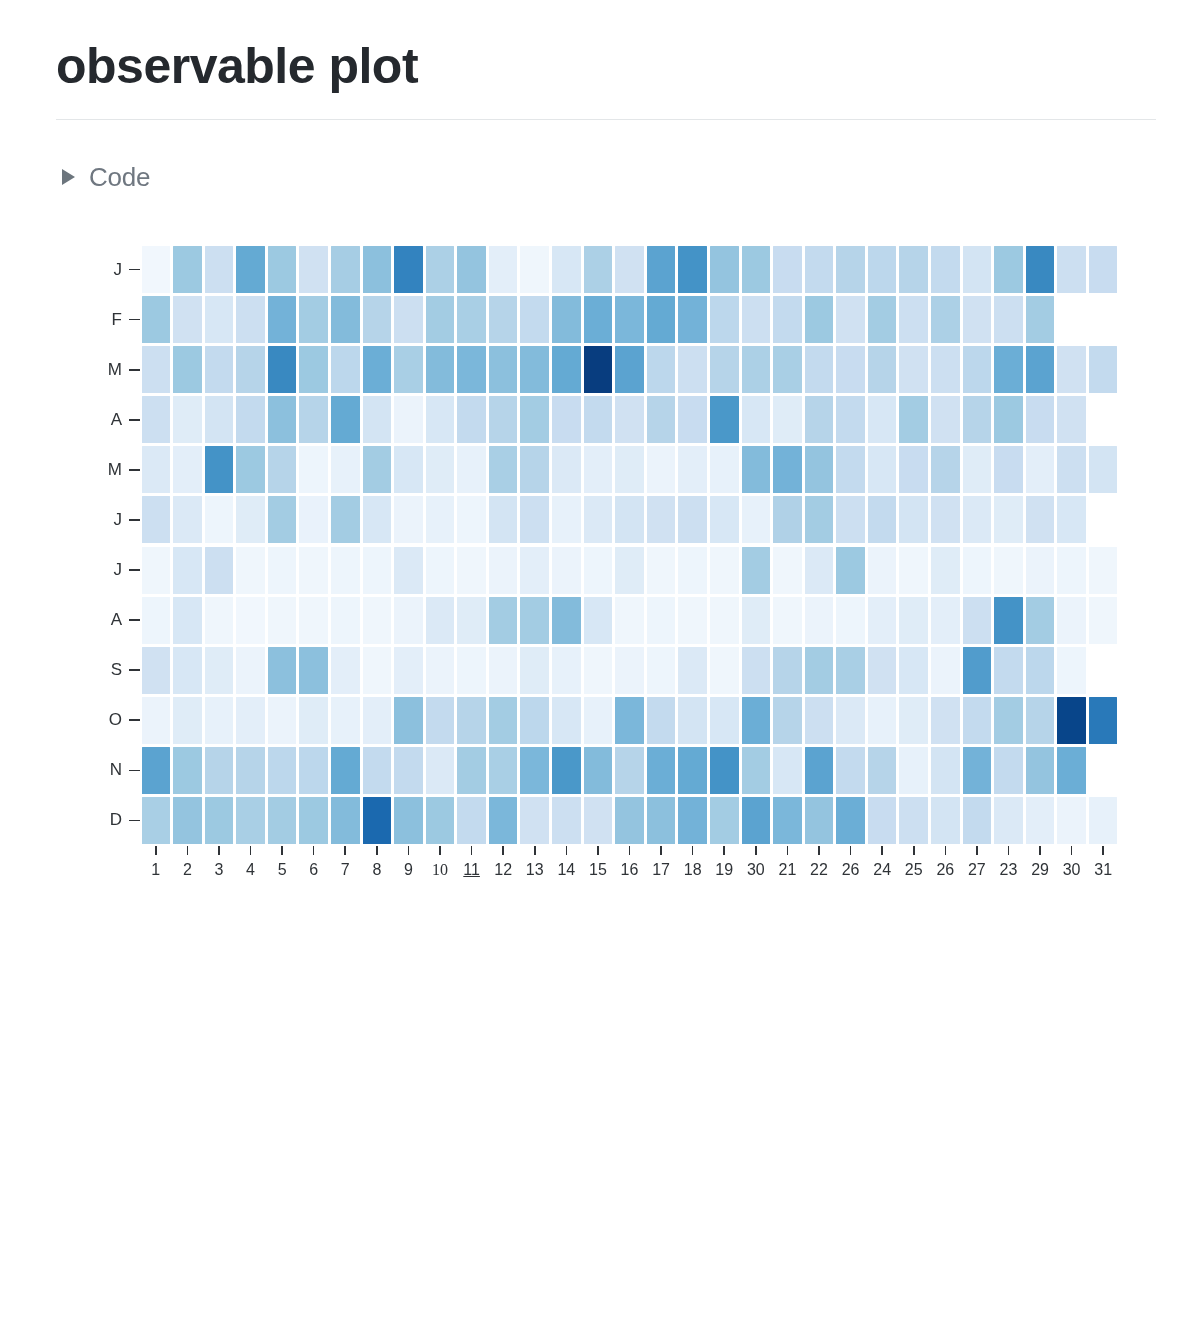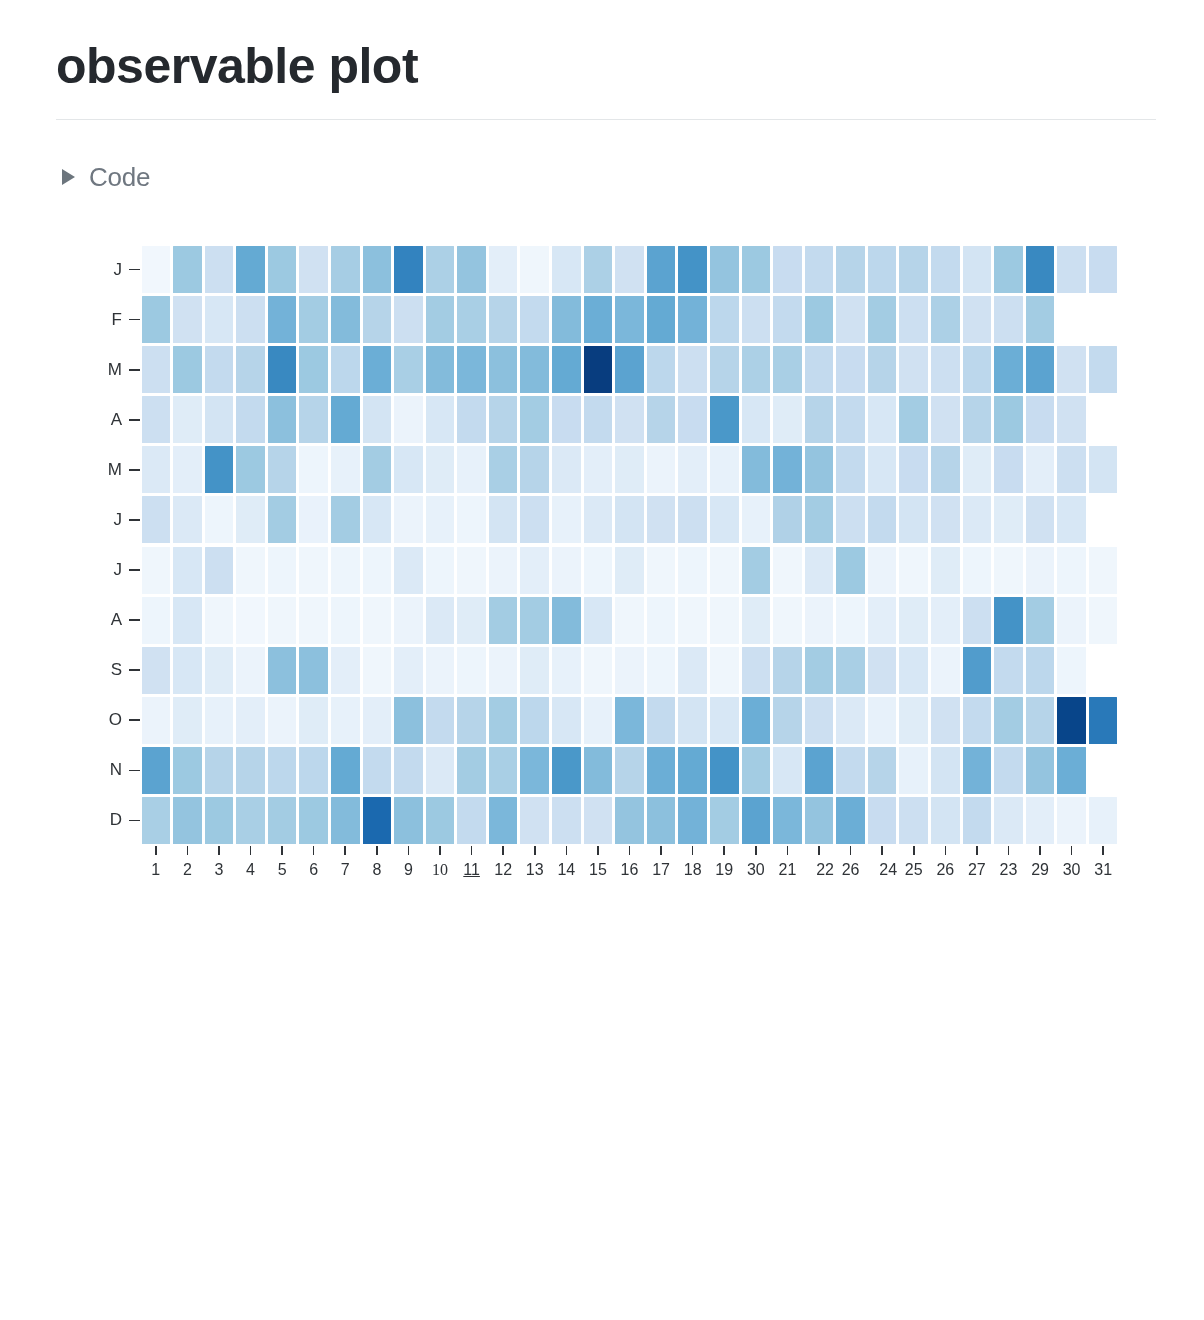--- a/index.html
+++ b/index.html
@@ -587,23 +587,23 @@
           <div class="xtick" style="left: 348.177px;"><span class="vdash"></span><span>12</span></div>
           <div class="xtick" style="left: 379.758px;"><span class="vdash"></span><span>13</span></div>
           <div class="xtick" style="left: 411.339px;"><span class="vdash"></span><span>14</span></div>
           <div class="xtick" style="left: 442.919px;"><span class="vdash"></span><span>15</span></div>
           <div class="xtick" style="left: 474.5px;"><span class="vdash"></span><span>16</span></div>
           <div class="xtick" style="left: 506.081px;"><span class="vdash"></span><span>17</span></div>
           <div class="xtick" style="left: 537.661px;"><span class="vdash"></span><span>18</span></div>
           <div class="xtick" style="left: 569.242px;"><span class="vdash"></span><span>19</span></div>
           <div class="xtick" style="left: 600.823px;"><span class="vdash"></span><span>30</span></div>
           <div class="xtick" style="left: 632.403px;"><span class="vdash"></span><span>21</span></div>
-          <div class="xtick" style="left: 663.984px; text-align: right;"><span class="vdash"></span><span>22</span></div>
+          <div class="xtick" style="left: 663.984px;"><span class="vdash"></span><span>22</span></div>
           <div class="xtick" style="left: 695.565px;"><span class="vdash"></span><span>26</span></div>
-          <div class="xtick" style="left: 727.145px; text-align: right;"><span class="vdash"></span><span>24</span></div>
+          <div class="xtick" style="left: 727.145px;"><span class="vdash"></span><span>24</span></div>
           <div class="xtick" style="left: 758.726px;"><span class="vdash"></span><span>25</span></div>
           <div class="xtick" style="left: 790.306px;"><span class="vdash"></span><span>26</span></div>
           <div class="xtick" style="left: 821.887px;"><span class="vdash"></span><span>27</span></div>
           <div class="xtick" style="left: 853.468px;"><span class="vdash"></span><span>23</span></div>
           <div class="xtick" style="left: 885.048px;"><span class="vdash"></span><span>29</span></div>
           <div class="xtick" style="left: 916.629px;"><span class="vdash"></span><span>30</span></div>
           <div class="xtick" style="left: 948.21px;"><span class="vdash"></span><span>31</span></div>
         </div>
     </div>
   </div>

